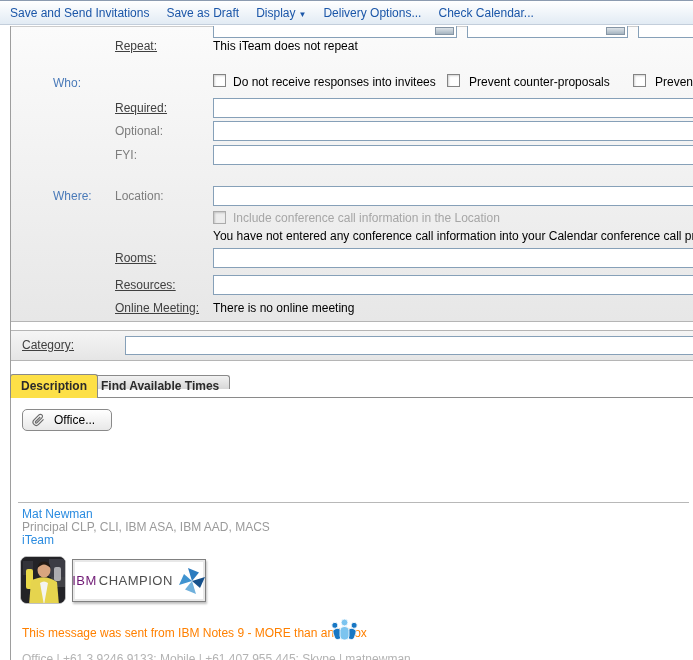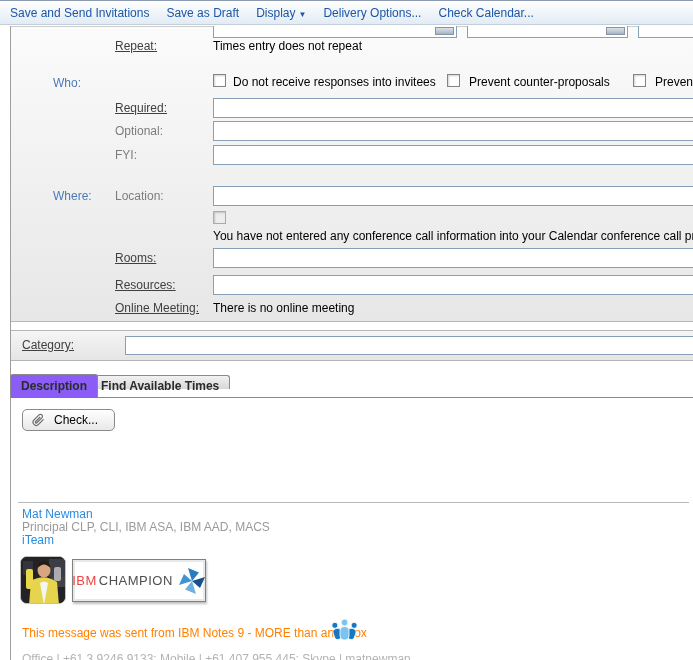--- a/index.html
+++ b/index.html
@@ -38,40 +38,40 @@
 
   
   .cb { position:absolute; width:13px; height:13px; background:#fff; border:1px solid #848484;
     box-shadow:inset 1px 1px 2px rgba(0,0,0,0.18); cursor:pointer; }
   .cb.disabled { background:#ededed; border-color:#ababab; cursor:default; }
 
   
   .tab { position:absolute; font-size:12px; font-weight:bold; color:#2b2b2b;
     border:1px solid #8a8a8a; border-bottom:none; border-radius:3px 3px 0 0;
     padding:0 10px; line-height:21px; cursor:pointer; white-space:nowrap; }
-  .tab.active { left:10px; top:374px; height:24px; background:#8b5cf6; z-index:7; line-height:23px; }
+  .tab.active { left:10px; top:374px; height:24px; background:#fde047; z-index:7; line-height:23px; }
   .tab.inactive { left:90px; top:375px; height:14px; background:linear-gradient(#f2f2f2,#d7d7d7); z-index:5; }
 
   
   .attach { position:absolute; left:22px; top:409px; height:22px; display:flex; align-items:center;
     gap:9px; padding:0 16px 0 8px; border:1px solid #8a8a8a; border-radius:5px;
     background:linear-gradient(#ffffff,#e8e8e8); font-size:12px; color:#000; cursor:pointer; }
 
   
   .sig-hr { position:absolute; left:18px; top:502px; width:671px; height:1px; background:#b8b8b8; }
   .sig-name { color:#2b8ce0; cursor:pointer; }
   .sig-title { color:#9a9a9a; }
   .sig-team { color:#2b8ce0; cursor:pointer; }
 
   .photo { position:absolute; left:20px; top:556px; width:46px; height:48px;
     border:1px solid #c0c0c0; border-radius:7px; overflow:hidden; background:#2b2b30; }
   .badge { position:absolute; left:72px; top:559px; width:134px; height:43px; background:#fff;
     border:1px solid #808080; box-shadow:inset 0 0 0 2px #e8e8e8, 1px 2px 2px rgba(0,0,0,0.25);
     display:flex; align-items:center; justify-content:center; gap:2px; }
-  .badge .ibm { font-size:13px; color:#ef4444; letter-spacing:0.5px; }
+  .badge .ibm { font-size:13px; color:#701a75; letter-spacing:0.5px; }
   .badge .champ { font-size:13px; font-weight:normal; color:#4f4f4f; letter-spacing:0.5px;text-align:right; }
 
   .promo { position:absolute; left:22px; top:626px; font-size:12px; color:#ff8000; white-space:nowrap; }
   .notes-icon { position:absolute; left:331px; top:616px; }
   .contact { position:absolute; left:22px; top:652px; font-size:12px; color:#b3b3b3; white-space:nowrap; }
 </style>
 </head>
 <body>
 
 <div class="app">
@@ -90,21 +90,21 @@
 
   <div class="inp-top" style="left:213px; top:26px; width:244px;">
       <span class="ddbtn"></span>
     </div>
   <div class="inp-top" style="left:467px; top:26px; width:161px;">
       <span class="ddbtn"></span>
     </div>
   <div class="inp-top" style="left:638px; top:26px; width:80px;"></div>
 
   <span class="abs lnk" style="left:115px; top:39px;">Repeat:</span>
-  <span class="abs val" style="left:213px; top:39px;">Times entry does not repeat</span>
+  <span class="abs val" style="left:213px; top:39px;">This iTeam does not repeat</span>
 
   <span class="abs grp" style="left:22px; top:76px;">Who:</span>
 
   <span class="cb" style="left:213px; top:74px;"></span>
   <span class="abs val" style="left:233px; top:75px;">Do not receive responses into invitees</span>
   <span class="cb" style="left:447px; top:74px;"></span>
   <span class="abs val" style="left:469px; top:75px;">Prevent counter-proposals</span>
   <span class="cb" style="left:633px; top:74px;"></span>
   <span class="abs val" style="left:655px; top:75px;">Prevent delegation</span>
 
@@ -113,20 +113,21 @@
   <span class="abs plain" style="left:115px; top:124px;">Optional:</span>
   <input class="inp" style="left: 213px; top: 121px; width: 560px;">
   <span class="abs plain" style="left:115px; top:148px;">FYI:</span>
   <input class="inp" style="left: 213px; top: 145px; width: 560px;">
 
   <span class="abs grp" style="left:22px; top:189px;">Where:</span>
   <span class="abs plain" style="left:115px; top:189px;">Location:</span>
   <input class="inp" style="left: 213px; top: 186px; width: 560px;">
 
   <span class="cb disabled" style="left:213px; top:211px;"></span>
+  <span class="abs dim" style="left:233px; top:211px;">Include conference call information in the Location</span>
   <span class="abs val" style="left:213px; top:229px;">You have not entered any conference call information into your Calendar conference call preferences</span>
 
   <span class="abs lnk" style="left:115px; top:251px;">Rooms:</span>
   <input class="inp" style="left: 213px; top: 248px; width: 560px;">
   <span class="abs lnk" style="left:115px; top:278px;">Resources:</span>
   <input class="inp" style="left: 213px; top: 275px; width: 560px;">
   <span class="abs lnk" style="left:115px; top:301px;">Online Meeting:</span>
   <span class="abs val" style="left:213px; top:301px;">There is no online meeting</span>
 
   <div class="panel-cat"></div>
@@ -137,21 +138,21 @@
   <div class="tab inactive">Find Available Times</div>
 
   <div class="content"></div>
 
   <div class="attach">
     <span style="display:inline-flex;">
       <svg width="14" height="14" viewBox="0 0 24 24">
           <path d="M21.44 11.05l-8.49 8.49a5.5 5.5 0 0 1-7.78-7.78l8.49-8.49a3.5 3.5 0 0 1 4.95 4.95l-8.49 8.49a1.5 1.5 0 0 1-2.12-2.12l7.78-7.78" fill="none" stroke="#6b6b6b" stroke-width="2"></path>
         </svg>
     </span>
-    <span>Check...</span>
+    <span>Office...</span>
   </div>
 
   <div class="sig-hr"></div>
   <span class="abs sig-name" style="left:22px; top:507px;">Mat Newman</span>
   <span class="abs sig-title" style="left:22px; top:520px;">Principal CLP, CLI, IBM ASA, IBM AAD, MACS</span>
   <span class="abs sig-team" style="left:22px; top:533px;">iTeam</span>
 
   <div class="photo">
     <svg width="46" height="48" viewBox="0 0 46 48">
       <rect width="46" height="48" fill="#232327"></rect>

